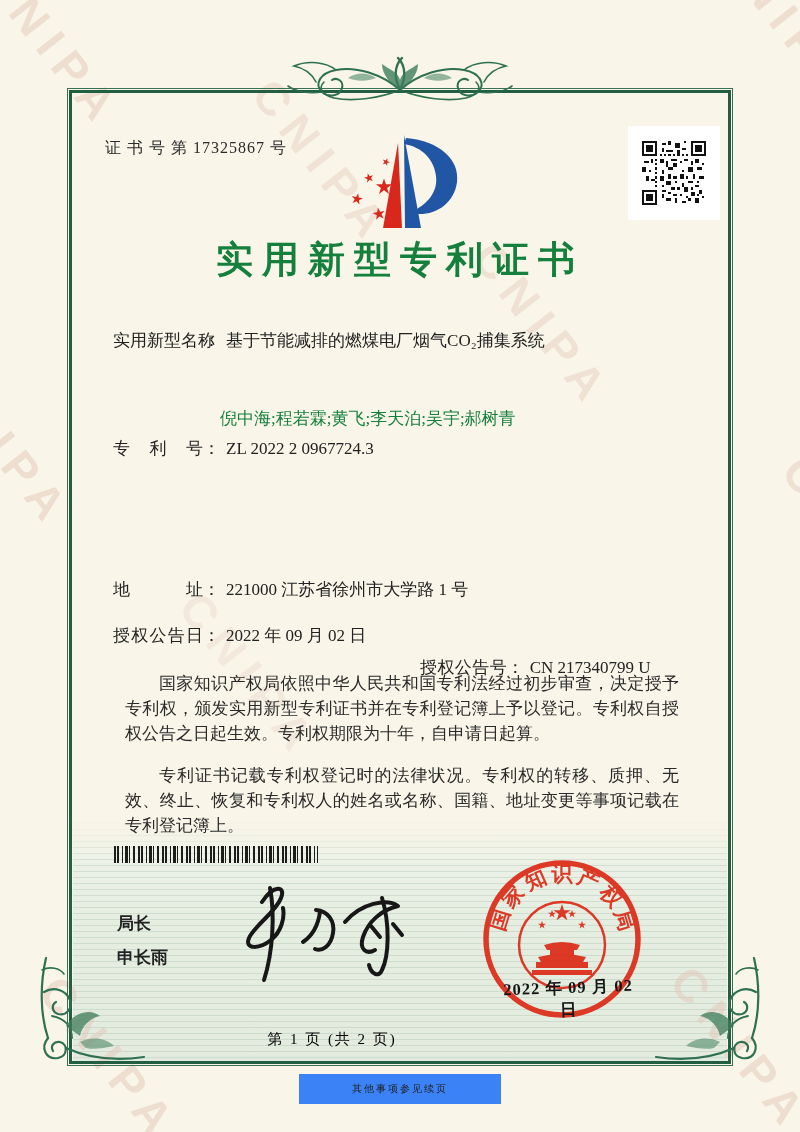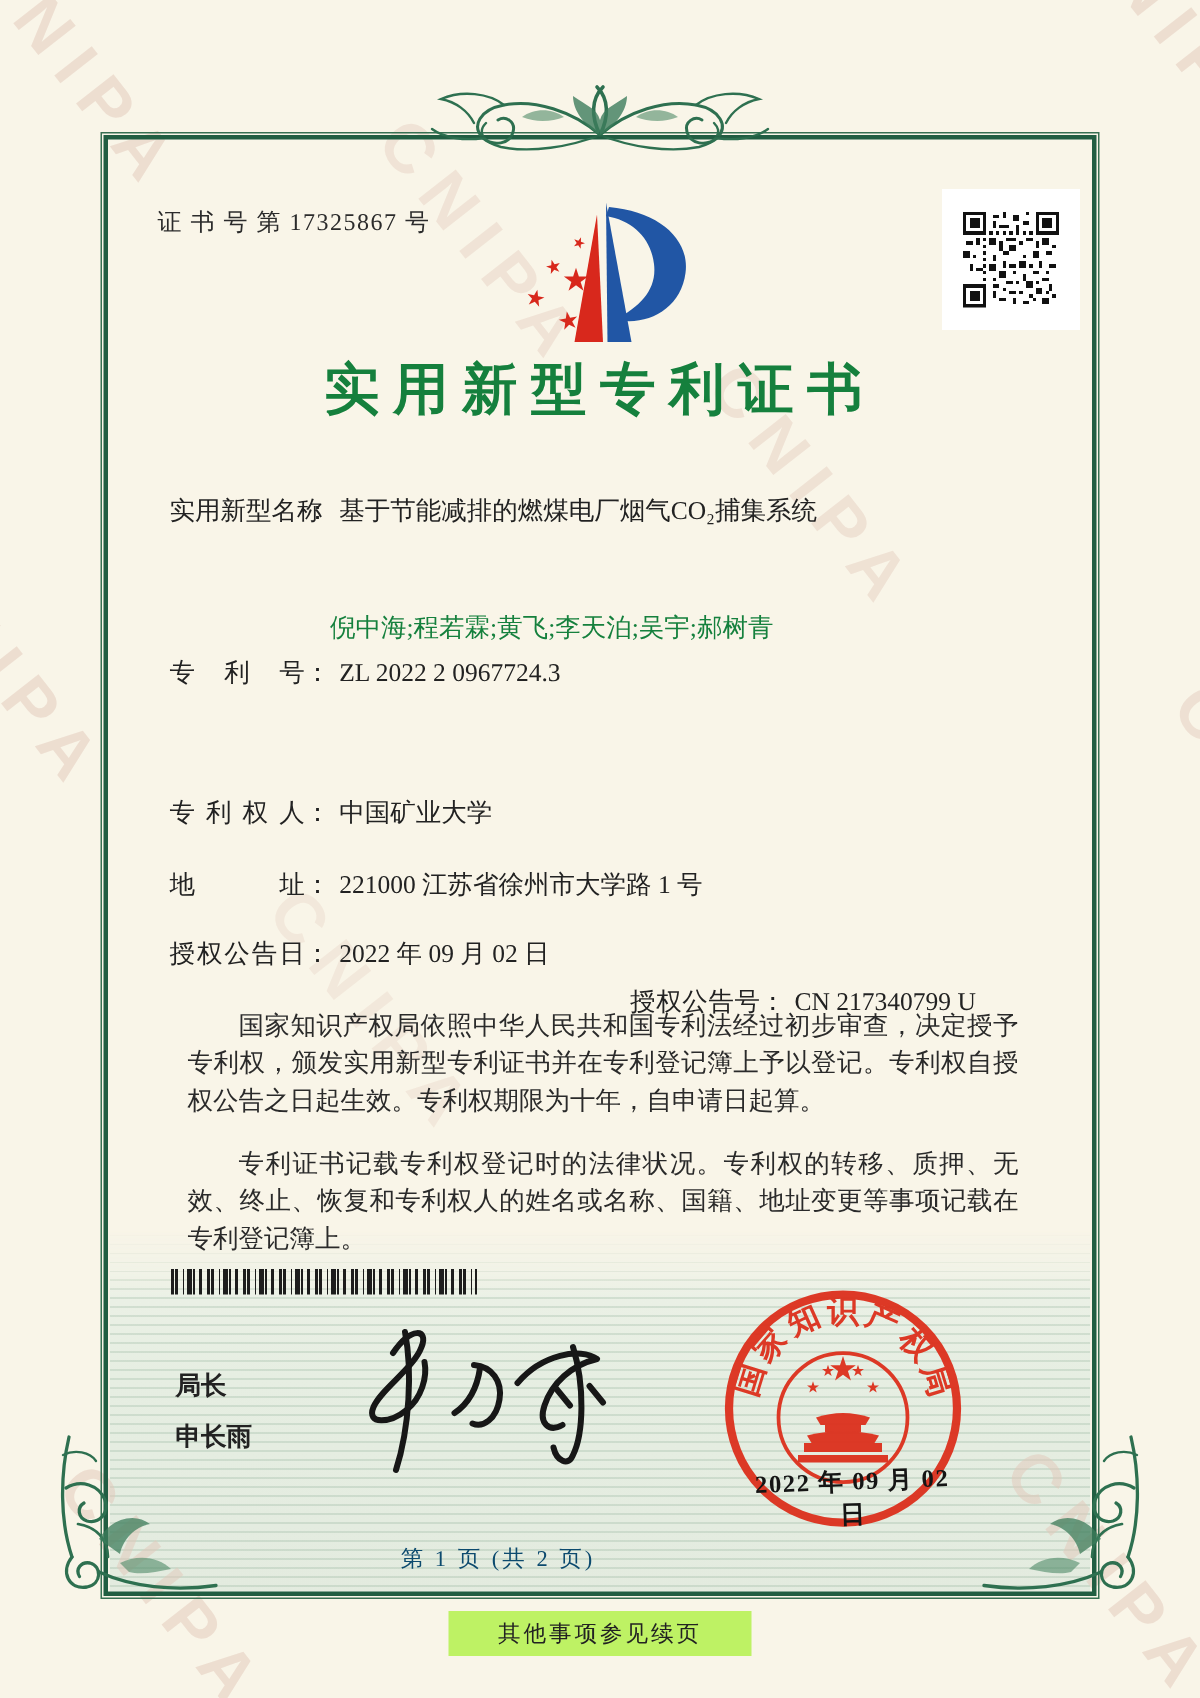--- a/index.html
+++ b/index.html
@@ -42,23 +42,23 @@
     background:repeating-linear-gradient(90deg,#1c1c1c 0 2px,transparent 2px 3px,#1c1c1c 3px 5px,
       transparent 5px 8px,#1c1c1c 8px 9px,transparent 9px 11px,#1c1c1c 11px 14px,transparent 14px 15px,
       #1c1c1c 15px 16px,transparent 16px 19px,#1c1c1c 19px 21px,transparent 21px 24px);}
   .signer{position:absolute;left:117px;z-index:3;font-family:"Liberation Sans","DejaVu Sans",sans-serif;
           font-size:17px;font-weight:700;color:#222;}
   .sig{position:absolute;left:232px;top:880px;z-index:4;}
   .seal{position:absolute;left:479px;top:855px;z-index:3;}
   .sealdate{position:absolute;left:496px;top:977px;width:145px;z-index:4;text-align:center;
             font-size:16.5px;font-weight:700;color:#151515;transform:rotate(-2deg);letter-spacing:1px;}
   .pageno{position:absolute;left:0;top:1030px;width:664px;text-align:center;z-index:3;
-          font-size:15px;color:#0c4a6e;letter-spacing:2px;}
-  .notebox{position:absolute;left:299px;top:1074px;width:202px;height:30px;background:#bef264;z-index:3;
-           display:flex;align-items:center;justify-content:center;font-size:15px;color:#222;letter-spacing:2px;}
+          font-size:15px;color:#000000;letter-spacing:2px;}
+  .notebox{position:absolute;left:299px;top:1074px;width:202px;height:30px;background:#3b82f6;z-index:3;
+           display:flex;align-items:center;justify-content:center;font-size:10px;color:#222;letter-spacing:2px;}
   .orn{position:absolute;z-index:4;pointer-events:none;}
 </style>
 </head>
 <body>
 
 <div class="page">
 
   <div class="band"></div>
 
   <span class="wm" style="left:-45px;top:18px;opacity:.5">CNIPA</span>
@@ -227,23 +227,20 @@
 
   <div class="title">实用新型专利证书</div>
 
   <div class="row" style="top:329px">
     <span class="lbl">实用新型名称</span><span>：</span><span class="val">基于节能减排的燃煤电厂烟气CO₂捕集系统</span>
   </div>
   <div class="cont" style="top:407px">倪中海;程若霖;黄飞;李天泊;吴宇;郝树青</div>
   <div class="row" style="top:437px">
     <span class="lbl">专利号</span><span>：</span><span class="val">ZL 2022 2 0967724.3</span>
   </div>
-  <div class="row" style="top:530px">
-    <span class="lbl">专利权人</span><span>：</span><span class="val">中国矿业大学</span>
-  </div>
   <div class="row" style="top:578px">
     <span class="lbl">地址</span><span>：</span><span class="val">221000 江苏省徐州市大学路 1 号</span>
   </div>
   <div class="row" style="top:624px">
     <span class="lbl">授权公告日</span><span>：</span><span class="val">2022 年 09 月 02 日</span>
     <span class="grp2">
       <span class="lbl2">授权公告号</span><span>：</span><span class="val">CN 217340799 U</span>
     </span>
   </div>
 

